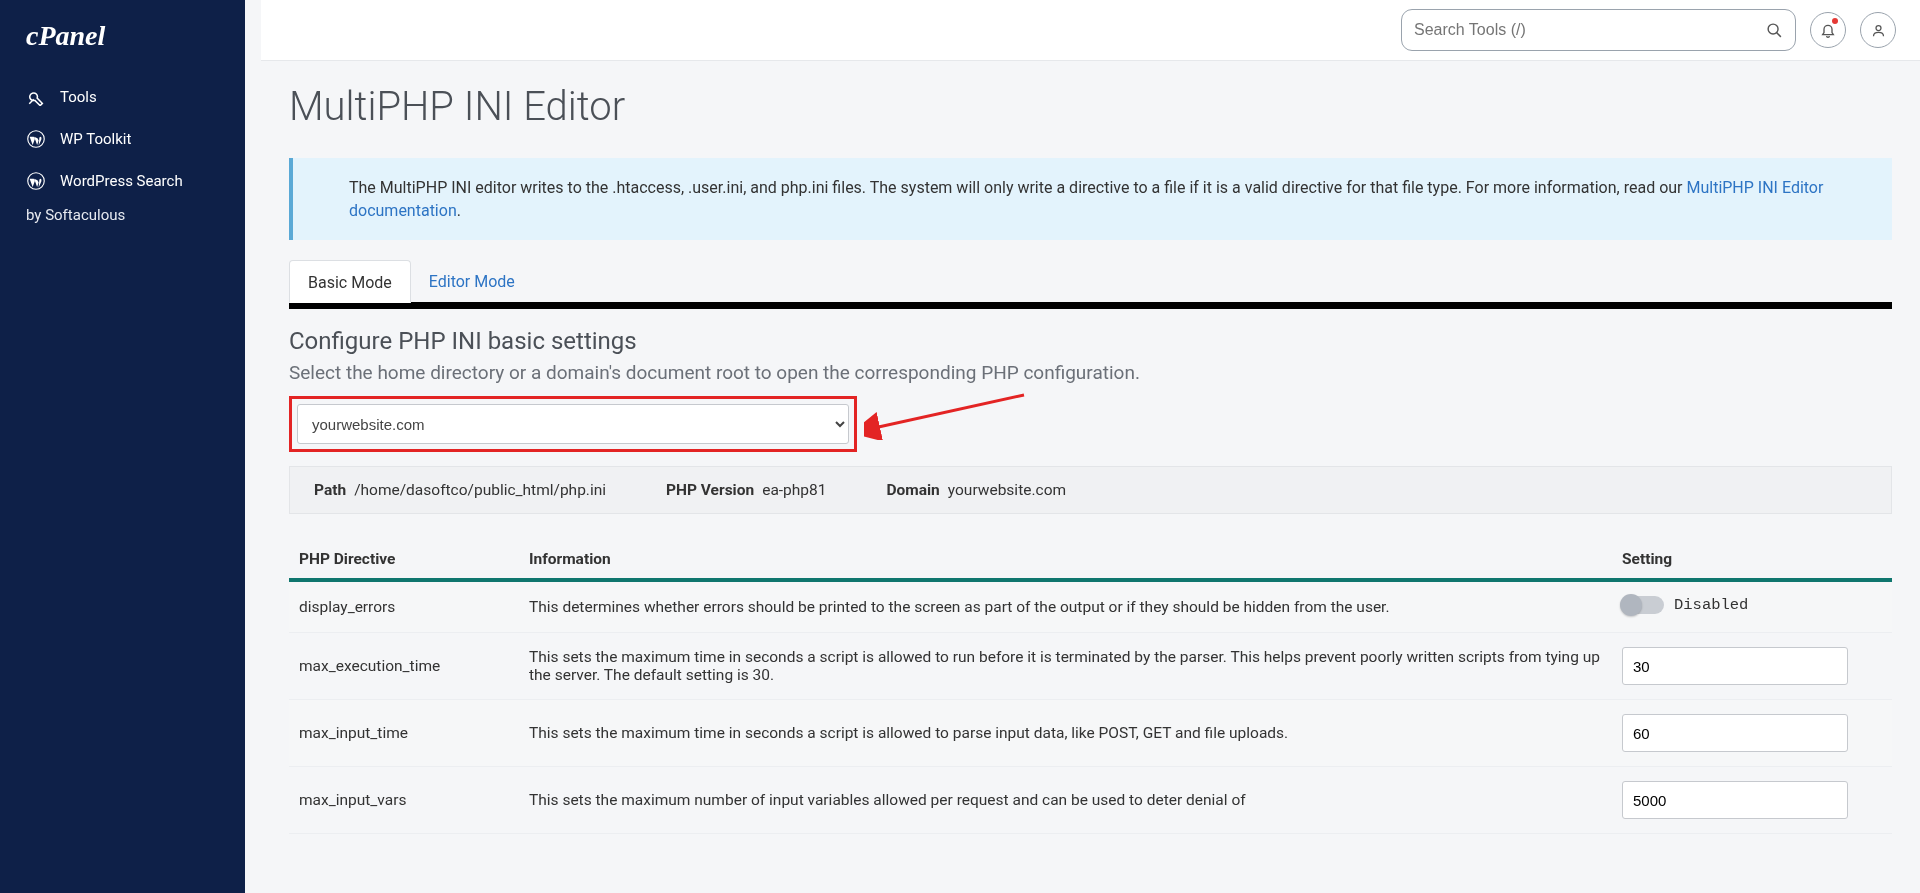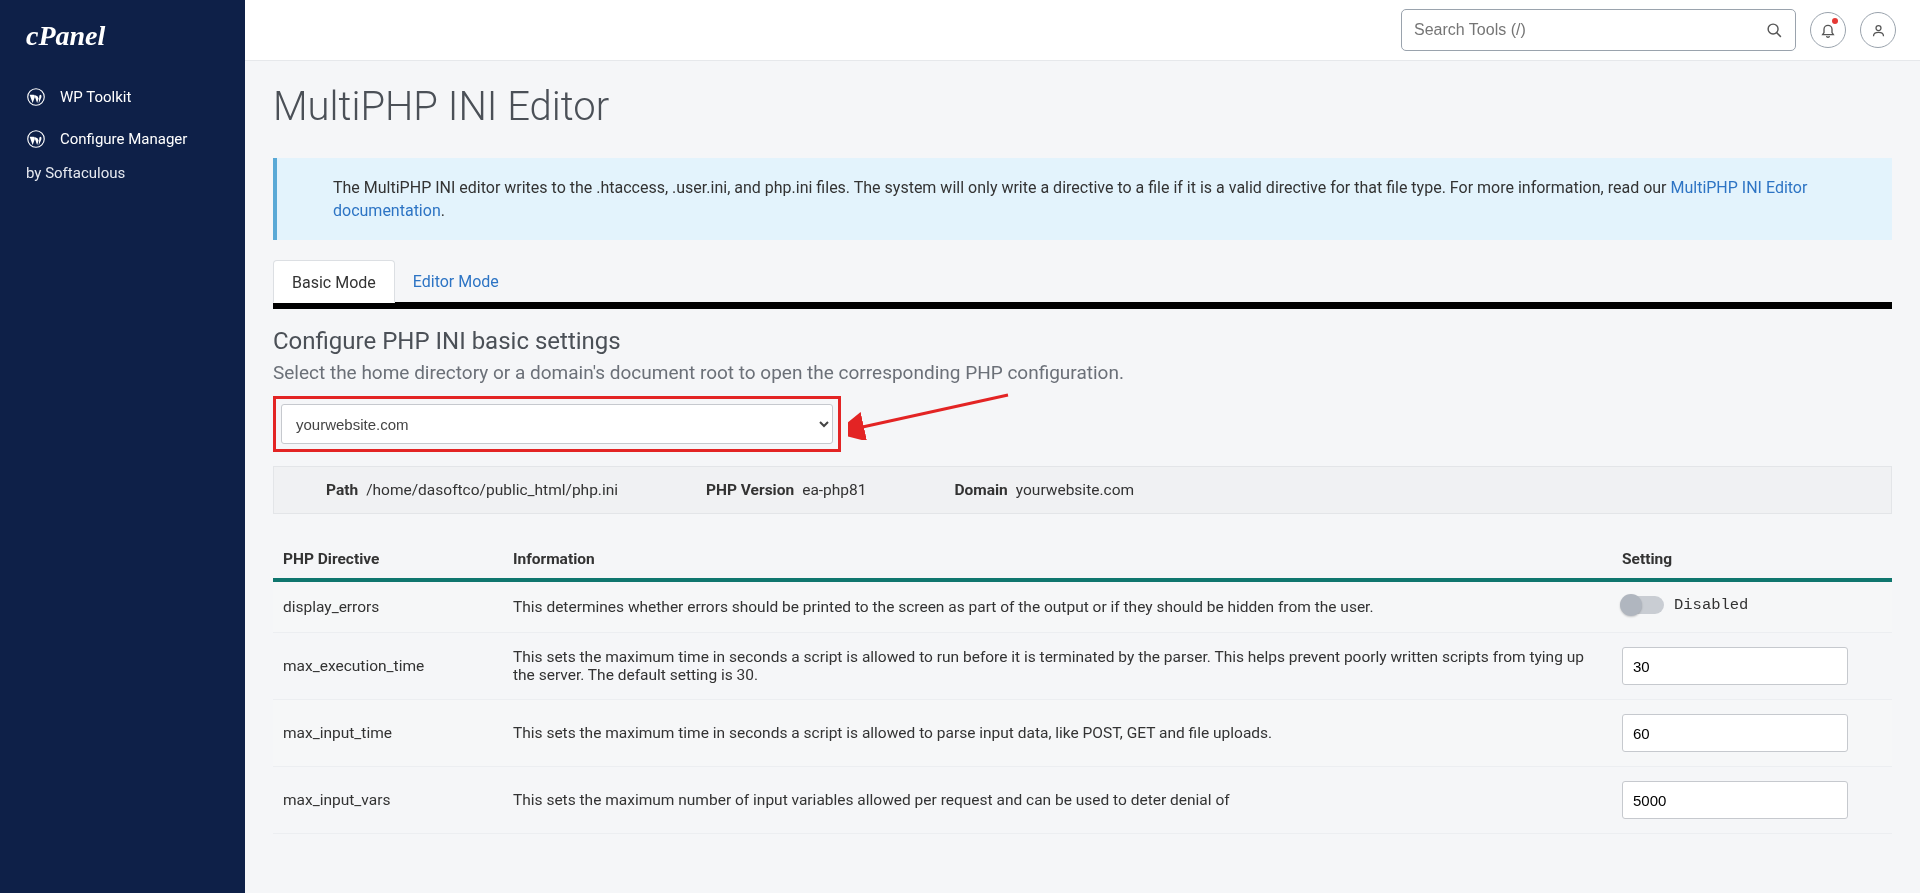--- a/index.html
+++ b/index.html
@@ -1,43 +1,43 @@
 <!DOCTYPE html>
 <html><head>
 <meta charset="utf-8">
 <style>
 * { box-sizing: border-box; margin: 0; padding: 0; }
 body { font-family: -apple-system, BlinkMacSystemFont, "Segoe UI", Roboto, "Helvetica Neue", Arial, sans-serif; background: #f5f6f8; color: #333; }
-.container { display: flex; min-height: 100vh; }
+.container { display: flex; min-height: 100vh; gap: 16px; }
 .sidebar { width: 245px; background: #0e2048; color: #fff; padding: 20px 0; flex-shrink: 0; }
 .brand { padding: 0 26px 24px; display:flex; align-items:center; }
 .brand-text { font-family: Georgia, 'Times New Roman', serif; font-style: italic; font-weight: bold; font-size: 28px; color:#fff; }
 .nav-item { display: flex; align-items: center; padding: 12px 26px; cursor: pointer; font-size: 15px; }
 .nav-item .icon-slot { width: 20px; margin-right: 14px; display:flex; align-items:center; justify-content:center; }
 .nav-sub { padding: 4px 26px 12px 26px; font-size: 15px; color:#e6e9f0; }
 .main { flex: 1; display: flex; flex-direction: column; }
 .topbar { background: #fff; border-bottom: 1px solid #e6e8eb; height: 61px; display: flex; align-items: center; justify-content: flex-end; padding: 0 24px; gap: 14px; }
-.search-box { width: 395px; height: 42px; border: 1px solid #9aa3ad; border-radius: 5px; display:flex; align-items:center; padding: 0 12px; }
+.search-box { width: 395px; height: 42px; border: 1px solid #9aa3ad; border-radius: 11px; display:flex; align-items:center; padding: 0 12px; }
 .search-box input { flex:1; border:none; outline:none; font-size:16px; color:#444; }
 .top-btn { width:36px; height:36px; border:1px solid #9aa3ad; border-radius:50%; display:flex; align-items:center; justify-content:center; cursor:pointer; position:relative; }
 .top-btn .dot { position:absolute; top:5px; right:7px; width:6px; height:6px; background:#e53935; border-radius:50%; }
 .content { padding: 22px 28px; }
 .page-title { font-size: 40px; font-weight: 300; color: #4b5057; margin-bottom: 28px; }
 .info-box { background: #e3f3fc; border-left: 4px solid #5aa9d6; padding: 18px 56px; color: #333; font-size: 16px; line-height: 1.45; margin-bottom: 20px; }
 .info-box a { color: #2d74c4; text-decoration: none; }
 .tabs { display:flex; border-bottom:7px solid #000000; margin-bottom: 18px; }
 .tab { padding: 12px 18px 10px; font-size:16px; cursor:pointer; color:#2d74c4; }
 .tab.active { background:#fff; color:#333; border:1px solid #dcdfe3; border-bottom:1px solid #fff; margin-bottom:-1px; border-radius:4px 4px 0 0; }
 .section-title { font-size: 24px; font-weight: 400; color:#4b5057; margin-bottom: 6px; }
 .section-sub { font-size: 19px; color:#6b7078; margin-bottom: 12px; }
 .select-wrap { border:3px solid #e32424; padding:5px; width:568px; display:inline-block; margin-bottom: 14px; position:relative; }
 .domain-select { width:100%; height:40px; border:1px solid #c6c9ce; border-radius:3px; padding:0 10px; font-size:15px; color:#444; background:#fff; }
 .arrow-ann { position:absolute; left: 575px; top: -6px; }
 .info-bar { background:#f0f1f3; border:1px solid #e3e5e8; padding: 14px 24px; display:flex; gap: 60px; font-size:15.5px; color:#333; margin-bottom: 24px; }
-.info-bar b { font-weight:700; margin-right: 8px; margin-left: 28px; }
+.info-bar b { font-weight:700; margin-right: 8px; }
 .tbl { width:100%; border-collapse: collapse; }
 .tbl thead th { text-align:left; font-size:15.5px; font-weight:700; padding: 12px 10px 10px; border-bottom:4px solid #0f766e; }
 .tbl td { padding: 14px 10px; font-size:15.5px; vertical-align: middle; border-bottom:1px solid #eceef1;}
 .tbl tbody tr:nth-child(odd) { background:#f6f7f8; }
 .toggle { display:inline-flex; align-items:center; gap:10px;font-family:Liberation Mono, monospace; }
 .toggle-track { width:42px; height:18px; background:#c9cdd3; border-radius:10px; position:relative; cursor:pointer; }
 .toggle-knob { width:22px; height:22px; background:#b0b6bf; border-radius:50%; position:absolute; top:-2px; left:-2px; box-shadow:0 1px 2px rgba(0,0,0,.2); }
 .setting-input { width:226px; height:38px; border:1px solid #c6c9ce; border-radius:3px; padding:0 10px; font-size:15px; }
 .col-dir { width: 230px; }
 .col-info { width: auto; }
@@ -47,35 +47,43 @@
 </head>
 <body>
 
 <div class="container">
   <aside class="sidebar">
     <div class="brand">
       <span class="brand-text">cPanel</span>
     </div>
     <div class="nav-item">
       <span class="icon-slot">
+        <svg width="18" height="18" viewBox="0 0 24 24" fill="none" stroke="#fff" stroke-width="2">
+            <path d="M3 21l6-6m-2-8a5 5 0 016.5 6.5l7 7-3 3-7-7A5 5 0 017 7z"></path>
+          </svg>
+      </span>
+      <span>Tools</span>
+    </div>
+    <div class="nav-item">
+      <span class="icon-slot">
         <svg width="18" height="18" viewBox="0 0 24 24" fill="#fff">
             <circle cx="12" cy="12" r="11" fill="none" stroke="#fff" stroke-width="1.5"></circle>
             <path d="M3.5 9l4 11 3-8-1.5-3zm6 0l4 11 2-6-1.5-3zm9 0c1 1 1 3 0 5l-3 7 1-11c.5-.5 1.5-1 2-1z"></path>
           </svg>
       </span>
       <span>WP Toolkit</span>
     </div>
     <div class="nav-item">
       <span class="icon-slot">
         <svg width="18" height="18" viewBox="0 0 24 24" fill="#fff">
             <circle cx="12" cy="12" r="11" fill="none" stroke="#fff" stroke-width="1.5"></circle>
             <path d="M3.5 9l4 11 3-8-1.5-3zm6 0l4 11 2-6-1.5-3zm9 0c1 1 1 3 0 5l-3 7 1-11c.5-.5 1.5-1 2-1z"></path>
           </svg>
       </span>
-      <span>Configure Manager</span>
+      <span>WordPress Search</span>
     </div>
     <div class="nav-sub">by Softaculous</div>
   </aside>
 
   <main class="main">
     <div class="topbar">
       <div class="search-box">
         <input type="text" placeholder="Search Tools (/)" style="">
         <span>
           <svg width="17" height="17" viewBox="0 0 24 24" fill="none" stroke="#555" stroke-width="2">

